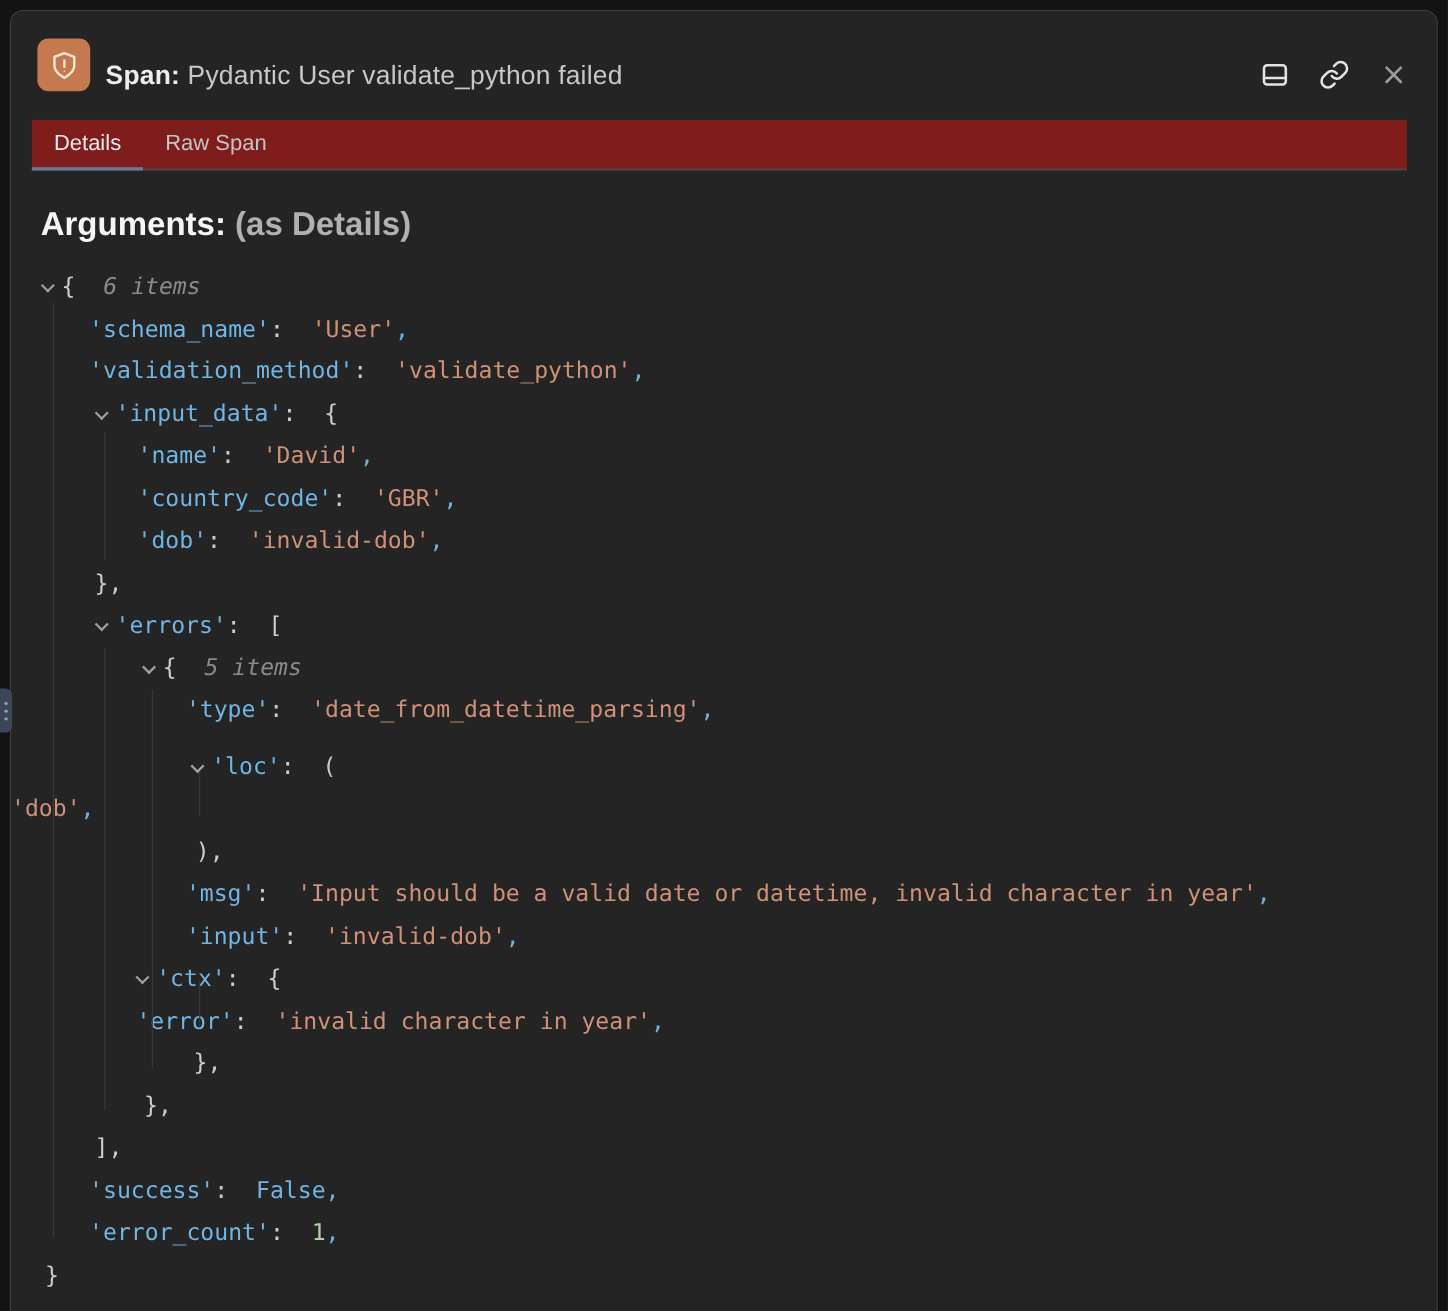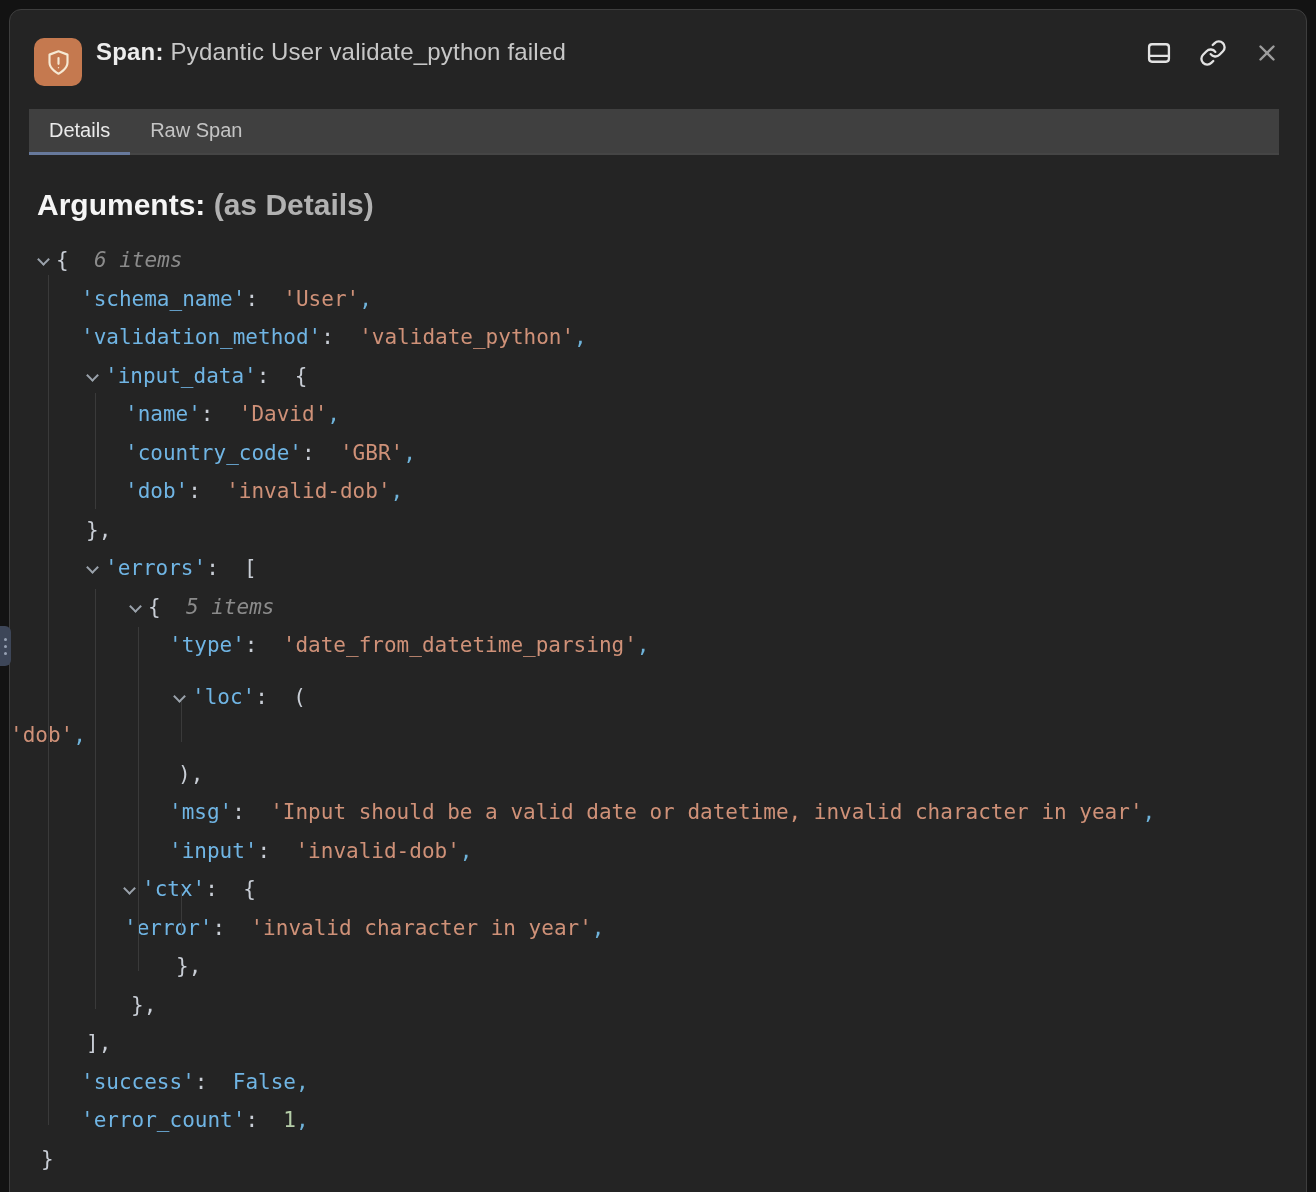--- a/index.html
+++ b/index.html
@@ -7,34 +7,34 @@
     width:1316px;height:1192px;overflow:hidden;position:relative;
     background:#131313;
     font-family:"Liberation Sans", sans-serif;
   }
   .panel{
     position:absolute;left:9px;top:9px;width:1298px;height:1400px;
     background:#242424;border:1px solid #3e3e3e;border-radius:12px;
     box-sizing:border-box;
   }
   
-  .hdr{position:absolute;top:28px;left:24px;right:24px;height:58px;display:flex;align-items:flex-start}
+  .hdr{position:absolute;top:15px;left:24px;right:24px;height:58px;display:flex;align-items:flex-end}
   .badge{
     width:48px;height:48px;border-radius:10px;background:#c5794f;
     display:flex;align-items:center;justify-content:center;flex:0 0 auto;
   }
   .title{margin-left:14px;font-size:24px;letter-spacing:.2px;flex:1 1 auto;white-space:nowrap;overflow:hidden}
   .title .strong{color:#ededed;font-weight:700}
   .title .rest{color:#c7c7c7;font-weight:400}
   .actions{display:flex;align-items:center;gap:24px;flex:0 0 auto}
   .abtn{width:30px;height:30px;display:flex;align-items:center;justify-content:center;cursor:pointer}
   
   .tabbar{
     position:absolute;top:99px;left:19px;right:27px;height:44px;
-    background:#404040;border-bottom:2px solid #454545;
+    background:#7f1d1d;border-bottom:2px solid #454545;
     display:flex;align-items:stretch;box-sizing:content-box;
   }
   .tab{
     padding:0 20px;display:flex;align-items:center;font-size:20px;color:#c4c4c4;
     cursor:pointer;border-bottom:3px solid transparent;margin-bottom:-2px;
   }
   .tab.active{color:#eaeaea;border-bottom-color:#67799c}
   
   .heading{position:absolute;top:178px;left:27px;font-size:30px;font-weight:700;white-space:nowrap}
   .heading .strong{color:#f5f5f5}

